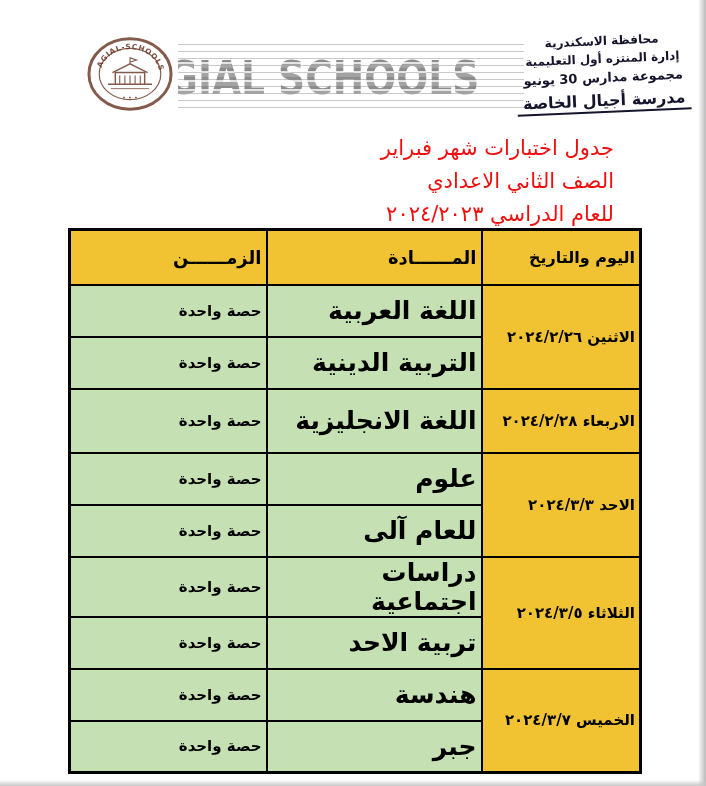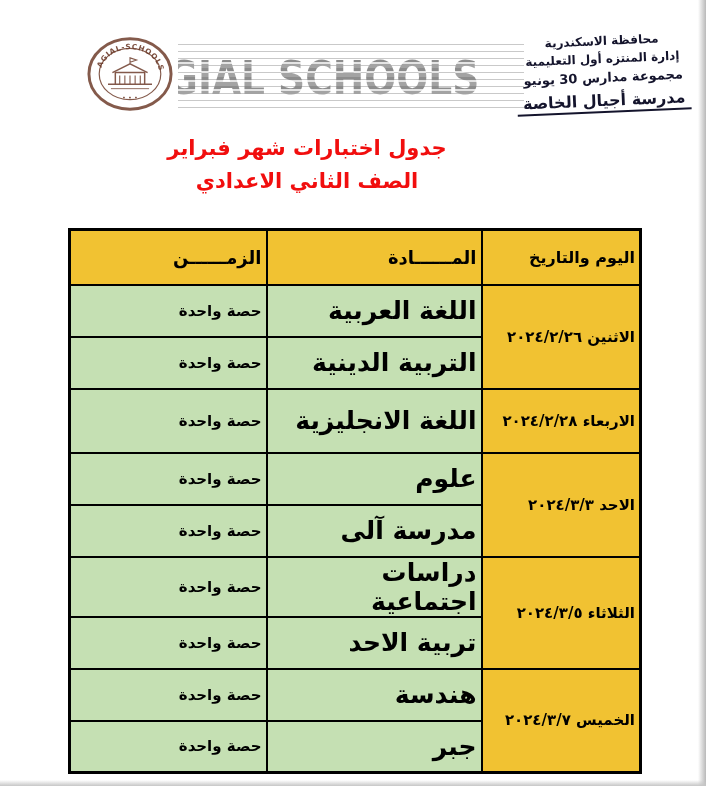--- a/index.html
+++ b/index.html
@@ -38,23 +38,23 @@
     position: absolute; top: 32px; right: 6px; width: 194px; text-align: center;
     transform: rotate(-2.5deg); color: #14142c; font-weight: bold; direction: rtl;
   }
   .authority .l1, .authority .l2 { font-size: 12px; line-height: 18px; }
   .authority .l3 { font-size: 13px; line-height: 20px; }
   .authority .l4 { font-size: 16px; line-height: 26px; }
   .authority .l4 span { border-bottom: 2px solid #14142c; padding: 0 6px 1px; }
 
   
   .titles {
-    position: absolute; top: 132px; left: 0; width: 614px; text-align: center;
+    position: absolute; top: 132px; left: 0; width: 614px; text-align: right;
     direction: rtl; color: var(--title-red, #F10E0E);
-    font-weight: bold; font-size: 21px; line-height: 33px;
+    font-weight: normal; font-size: 21px; line-height: 33px;
   }
 
   
   table.sched {
     position: absolute; left: 68px; top: 228px;
     border-collapse: collapse; direction: rtl;
     border: 3px solid var(--border-black, #000);
   }
   .sched th, .sched td {
     border: 2.5px solid var(--border-black, #000);
@@ -105,20 +105,21 @@
 <div class="authority">
   <div class="l1">محافظة الاسكندرية</div>
   <div class="l2">إدارة المنتزه أول التعليمية</div>
   <div class="l3">مجموعة مدارس 30 يونيو</div>
   <div class="l4"><span>مدرسة أجيال الخاصة</span></div>
 </div>
 
 <div class="titles">
   <div>جدول اختبارات شهر فبراير</div>
   <div>الصف الثاني الاعدادي</div>
+  <div>للعام الدراسي ٢٠٢٤/٢٠٢٣</div>
 </div>
 
 <table class="sched">
   <colgroup>
     <col class="c-day">
       <col class="c-sub">
       <col class="c-time">
   </colgroup>
   <tbody>
       <tr class="hh">
@@ -142,21 +143,21 @@
     <td class="subject">اللغة الانجليزية</td>
     <td class="time">حصة واحدة</td>
   </tr>
 
   <tr class="rr">
     <td class="day" rowspan="2">الاحد ٢٠٢٤/٣/٣</td>
     <td class="subject">علوم</td>
     <td class="time">حصة واحدة</td>
   </tr>
   <tr class="rr">
-    <td class="subject">مدرسة آلى</td>
+    <td class="subject">للعام آلى</td>
     <td class="time">حصة واحدة</td>
   </tr>
 
   <tr class="rr">
     <td class="day" rowspan="2">الثلاثاء ٢٠٢٤/٣/٥</td>
     <td class="subject">دراسات اجتماعية</td>
     <td class="time">حصة واحدة</td>
   </tr>
   <tr class="rr">
     <td class="subject">تربية الاحد</td>

